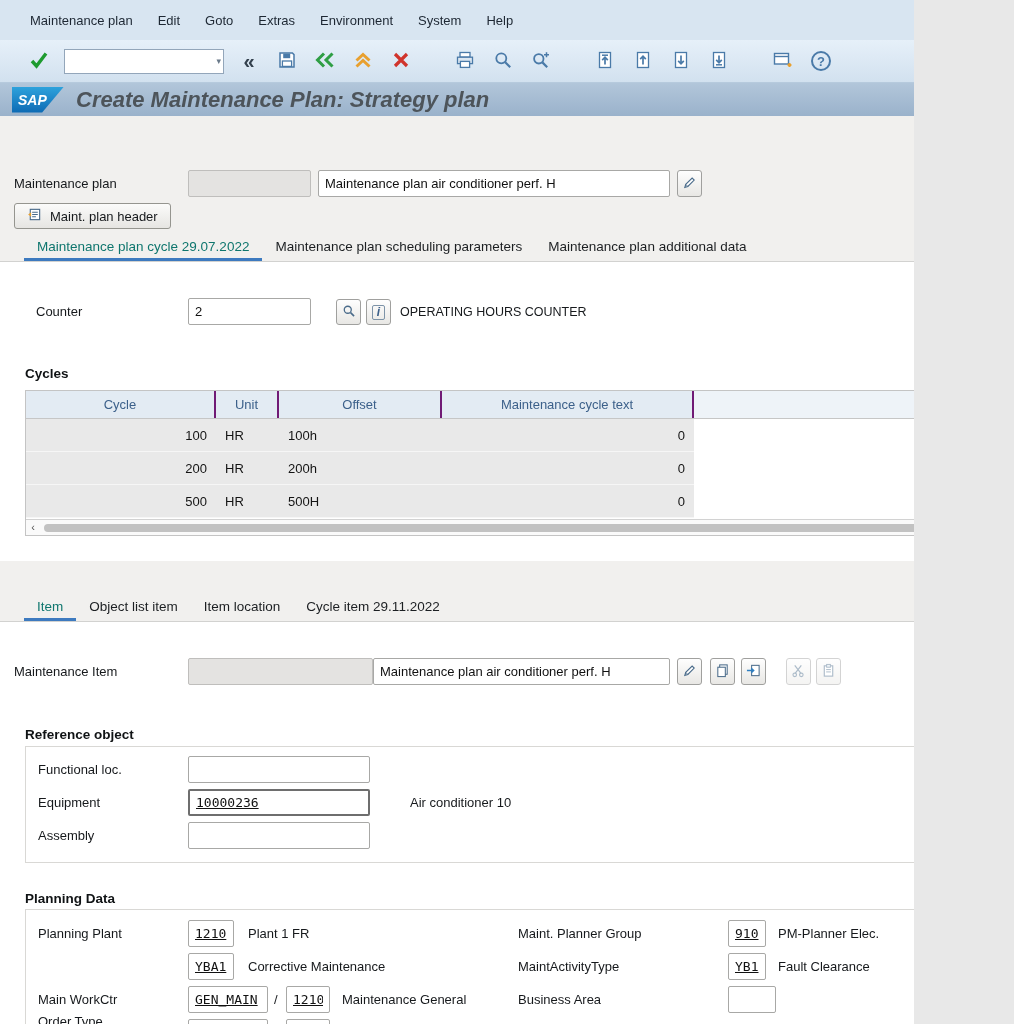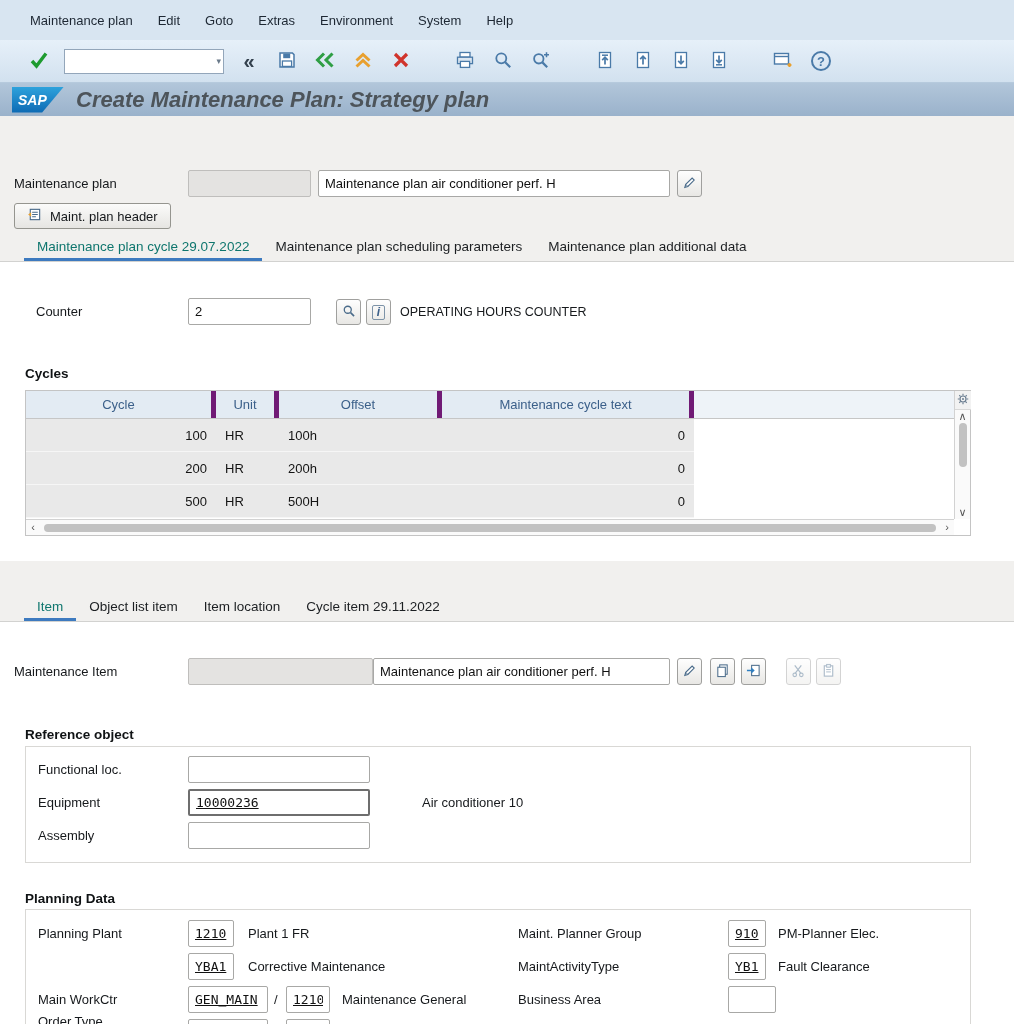--- a/index.html
+++ b/index.html
@@ -1,17 +1,17 @@
 <!DOCTYPE html>
 <html><head>
 <meta charset="utf-8">
 <style>
   * { margin:0; padding:0; box-sizing:border-box; }
   body { background:#e8e8e8; }
-  #app { position:relative; width:1014px; height:1024px; overflow:hidden;
+  #app { position:relative; width:914px; height:1024px; overflow:hidden;
          font-family:"Liberation Sans", sans-serif; background:#f1f0ee; }
 
   
   .menubar { position:absolute; left:0; top:0; width:100%; height:40px;
              background:#d8e5f1; display:flex; align-items:center; gap:25px;
              padding-left:30px; font-size:13px; color:#1d2733; }
   .menu-item { cursor:default; white-space:nowrap; }
 
   .toolbar { position:absolute; left:0; top:40px; width:100%; height:43px;
              background:linear-gradient(#e6f0f9,#d2e1ef);
@@ -69,21 +69,21 @@
   .tab { height:26px; display:flex; align-items:center; padding:0 13px;
          font-size:13.5px; color:#1c1f22; border-bottom:3px solid transparent; }
   .tab.active { color:#0f766e; border-bottom-color:#3d7abf; }
 
   
   .tbl { position:absolute; left:25px; top:390px; width:946px; height:146px;
          background:#fff; border:1px solid #c4c4c4; }
   .tbl-head { display:flex; height:28px; background:#e3ebf3;
               border-bottom:1px solid #c6c6c6; width:928px; }
   .th { font-size:13px; color:#3c608a; display:flex; align-items:center;
-        justify-content:center; border-right:5px solid #701a75; }
+        justify-content:center; border-right:2px solid #701a75; }
   .th.filler { flex:1; border-right:none; background:#eef3f8; }
   .tr { display:flex; height:33px; width:928px; }
   .td { font-size:13px; color:#141414; display:flex; align-items:center;
         padding:0 9px; background:#e9e9e9; border-bottom:1px solid #f6f6f6; }
   .td.num { justify-content:flex-end; }
   .td.filler { background:#fff; border-bottom:none; flex:1; }
   .vsb { position:absolute; right:0; top:0; bottom:16px; width:16px;
          border-left:1px solid #d2d2d2; background:#fafafa; display:flex;
          flex-direction:column; align-items:center; }
   .hsb { position:absolute; left:0; right:16px; bottom:0; height:16px;
@@ -357,21 +357,21 @@
   </button>
 
   <span class="sect" style="left:25px; top:727px;">Reference object</span>
   <div class="gbox" style="left:25px; top:746px; width:946px; height:117px;"></div>
 
   <span class="lbl" style="left:38px; top:756px;">Functional loc.</span>
   <input class="inp" style="left: 188px; top: 756px; width: 182px;" value="">
 
   <span class="lbl" style="left:38px; top:789px;">Equipment</span>
   <input class="inp mono focusfld" style="left: 188px; top: 789px; width: 182px;" value="10000236">
-  <span class="lbl" style="left:410px; top:789px;margin-left:12px;">Air conditioner 10</span>
+  <span class="lbl" style="left:410px; top:789px;">Air conditioner 10</span>
 
   <span class="lbl" style="left:38px; top:822px;">Assembly</span>
   <input class="inp" style="left: 188px; top: 822px; width: 182px;" value="">
 
   <span class="sect" style="left:25px; top:891px;">Planning Data</span>
   <div class="gbox" style="left:25px; top:909px; width:946px; height:130px;"></div>
 
   <span class="lbl" style="left:38px; top:920px;">Planning Plant</span>
   <input class="inp mono" style="left: 188px; top: 920px; width: 46px;" value="1210">
   <span class="lbl" style="left:248px; top:920px;">Plant 1 FR</span>

